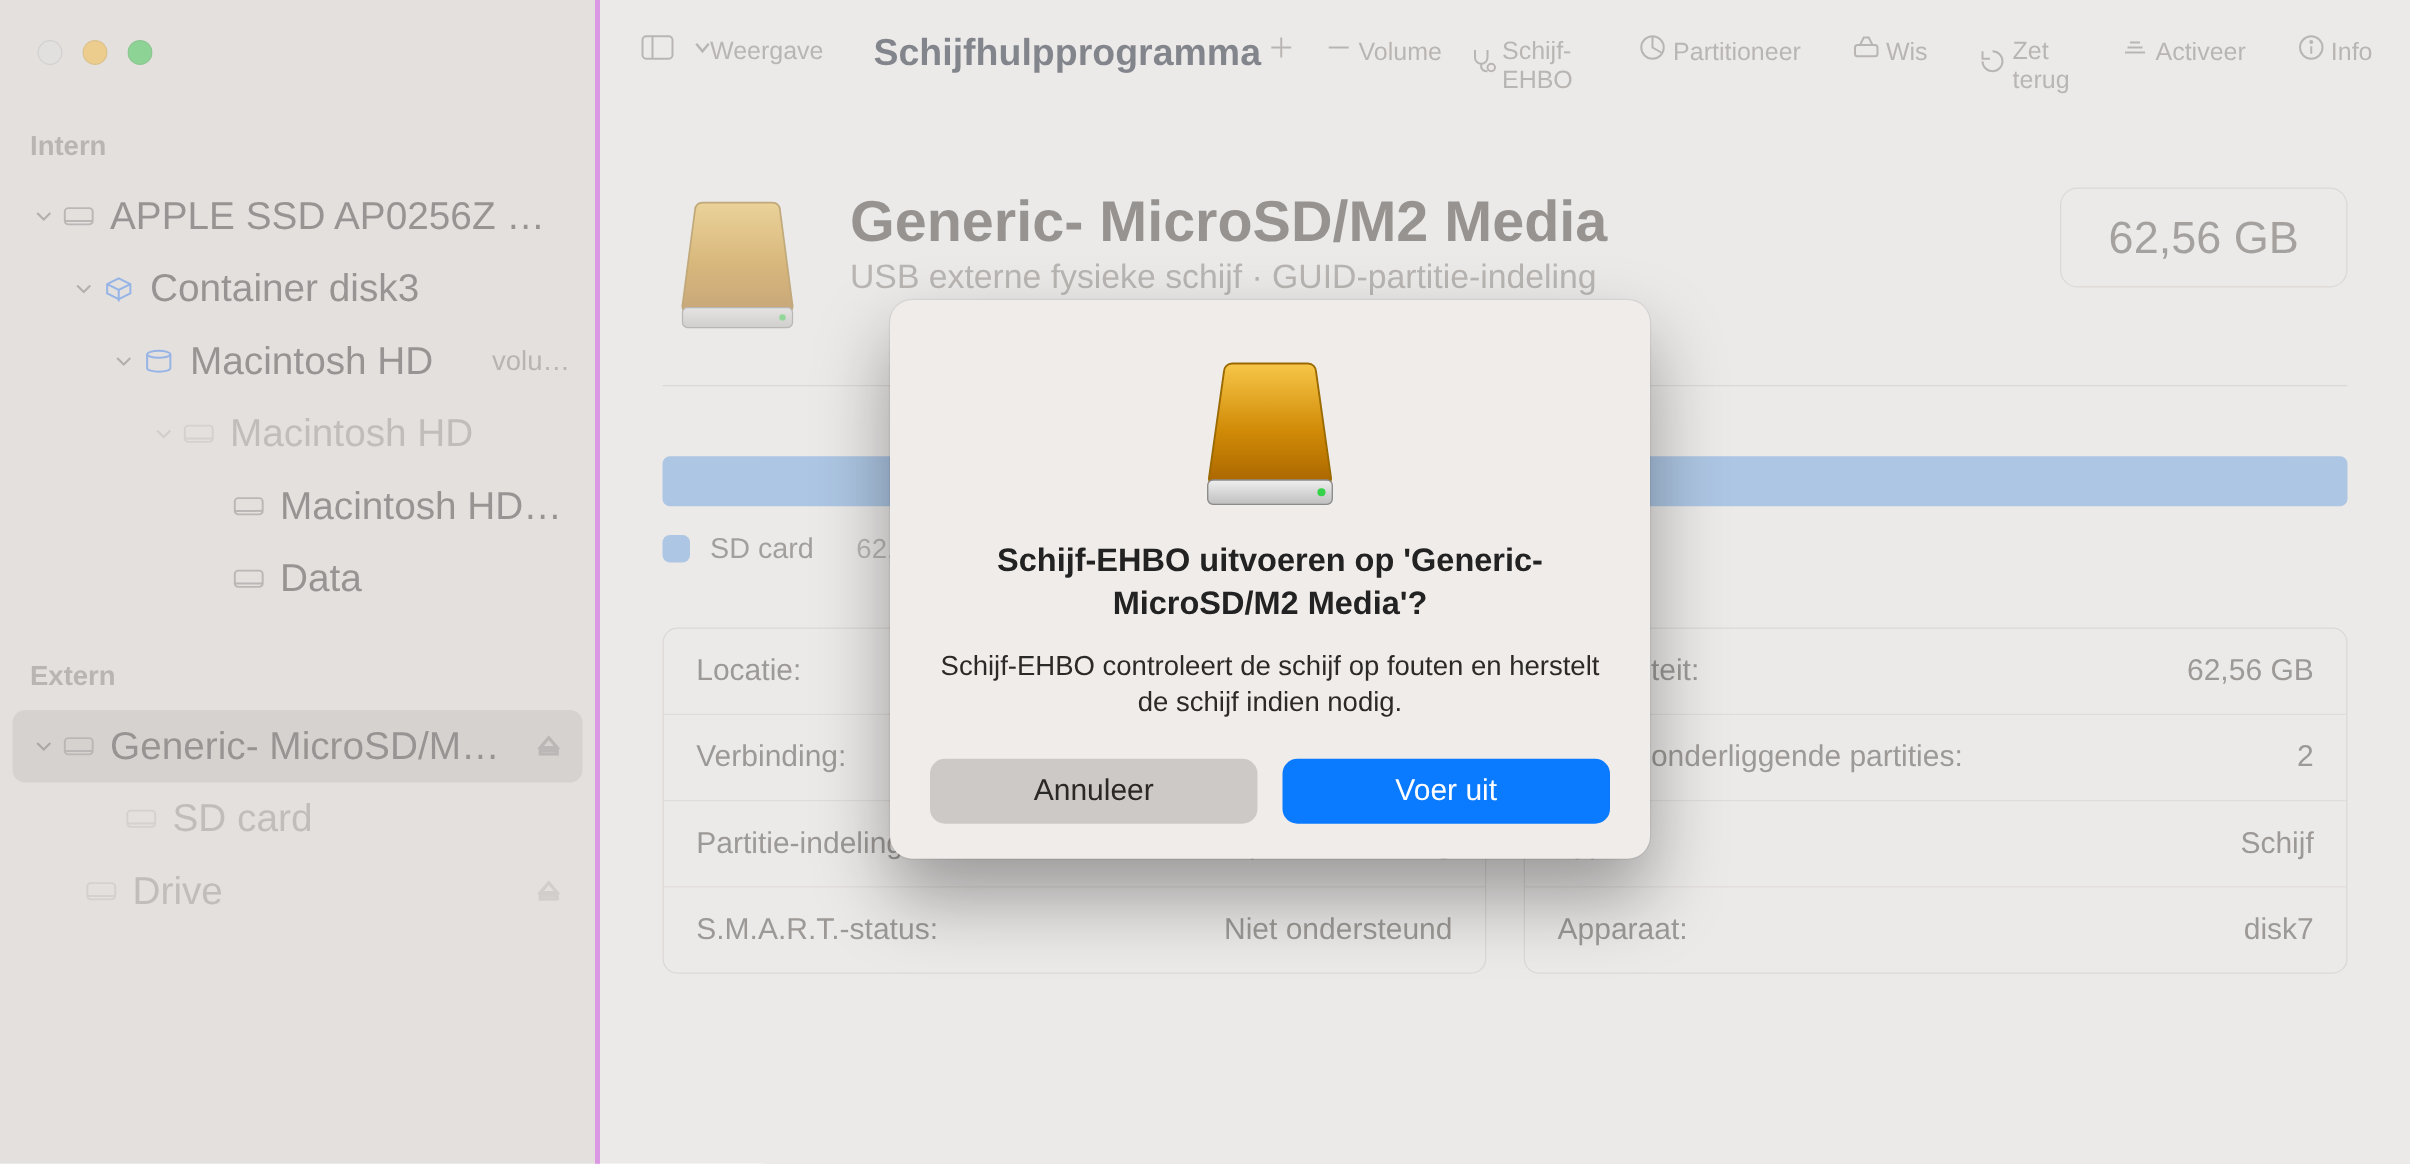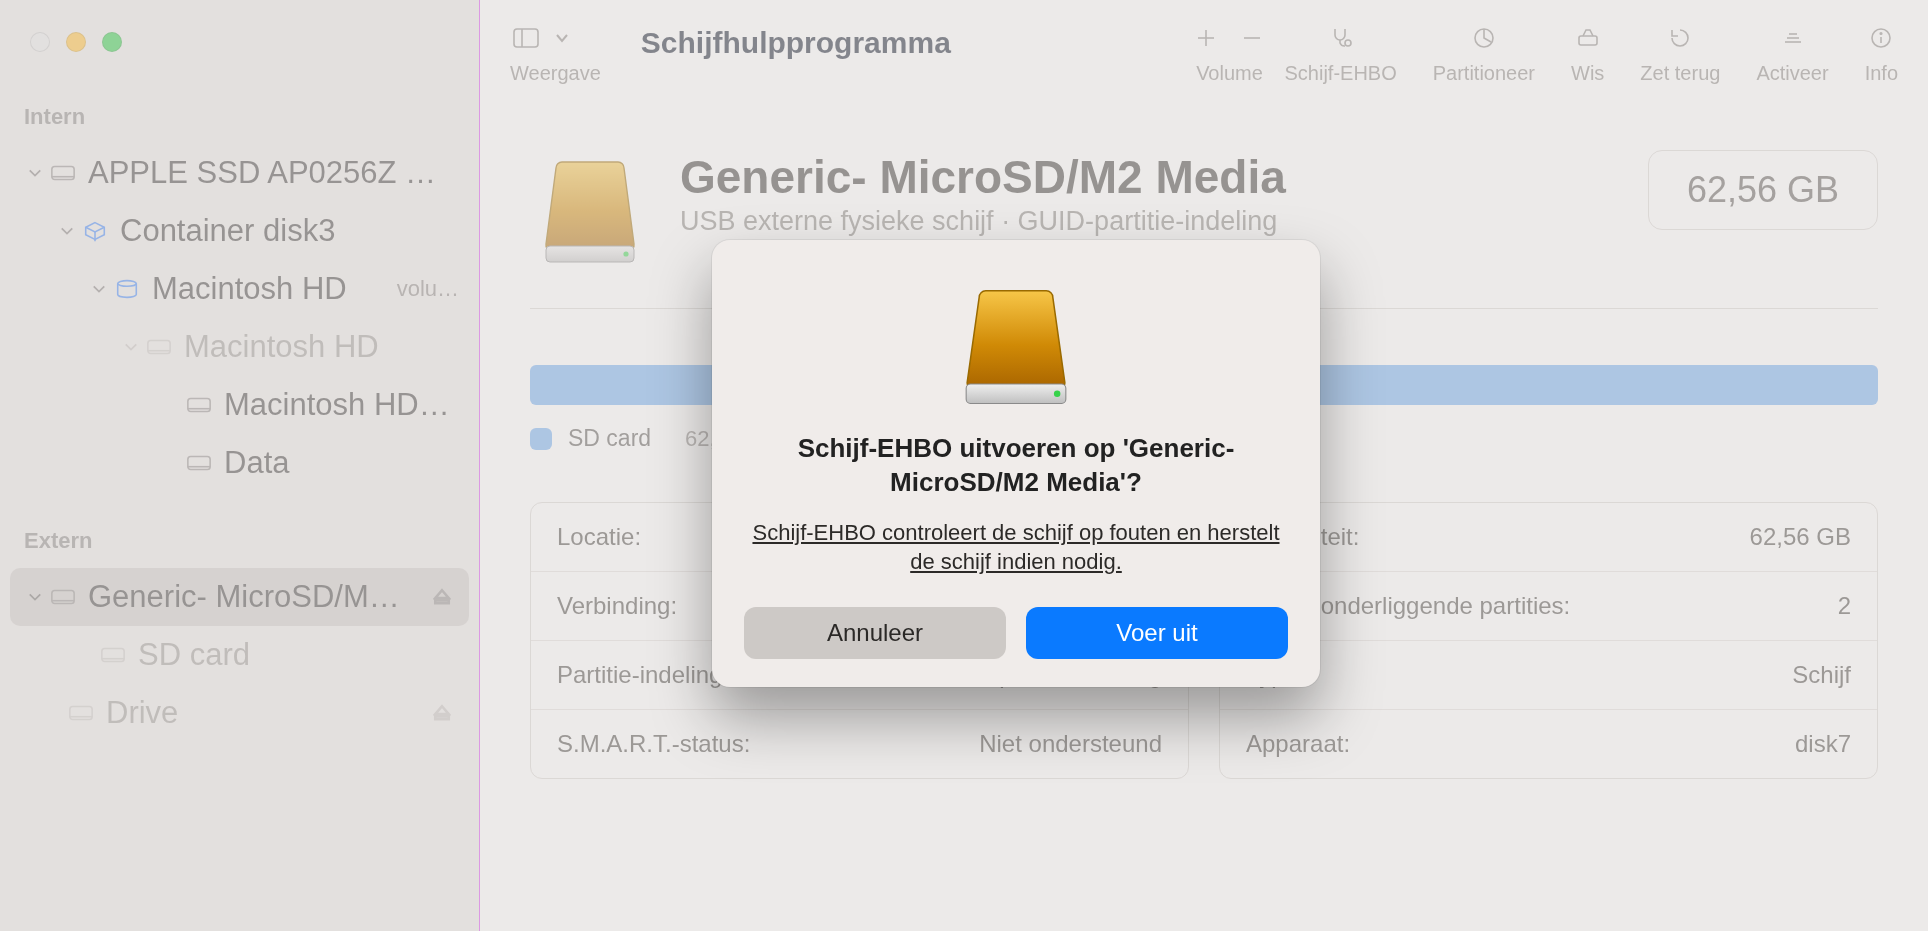--- a/index.html
+++ b/index.html
@@ -2,21 +2,21 @@
 <html><head>
 <meta charset="utf-8">
 <style>
   * { box-sizing: border-box; margin: 0; padding: 0; }
   html, body { width: 1928px; height: 931px; font-family: -apple-system, "Helvetica Neue", Arial, sans-serif; background: #fff; overflow: hidden; }
   body { position: relative; }
 
   
   .sidebar {
     position: absolute; left: 0; top: 0; width: 480px; height: 931px;
-    background: #e9e5e4; border-right: 1px solid #d946ef;
+    background: #e9e5e4; border-right: 4px solid #d946ef;
   }
   .traffic { position: absolute; top: 32px; left: 30px; display:flex; gap:16px; }
   .traffic .dot { width: 20px; height:20px; border-radius:50%; border:1px solid rgba(0,0,0,0.15); }
   .traffic .close { background:#e6e6e6; }
   .traffic .min   { background:#febc2e; }
   .traffic .zoom  { background:#28c840; }
 
   .section-header { font-size:22px; font-weight:600; color:#878483; padding: 0 24px; }
   .section-header.intern { margin-top: 104px; }
   .section-header.extern { margin-top: 36px; }
@@ -33,21 +33,21 @@
   .row .sublabel { color:#878380; font-size:22px; margin-left:6px; }
   .row.dim .label { color:#9a9693; }
   .row .eject { width:34px; display:flex; align-items:center; justify-content:center; }
   .row .eject svg { width:18px; height:18px; fill:none; stroke:#8e8a88; stroke-width:2.3; }
 
   
   .main {
     position:absolute; left:480px; top:0; right:0; height:931px; background:#fcfcfc;
   }
   .toolbar { height:100px; display:flex; align-items:flex-start; padding: 22px 30px 0 30px; }
-  .tgroup { display:flex; flex-direction:column; align-items:center; color:#888582; }
+  .tgroup { display:flex; align-items:center; color:#888582; }
   .tgroup.first { align-items:flex-start; margin-right: 40px; }
   .tgroup .icons { display:flex; gap:14px; align-items:center; height:32px; }
   .tgroup .icons .btn { width:32px; height:28px; border-radius:6px; display:flex; align-items:center; justify-content:center; }
   .tgroup .icons .btn svg { width:28px; height:24px; stroke:#888582; fill:none; stroke-width:1.6; }
   .tgroup .cap { font-size:20px; margin-top:8px; color:#888582; }
   .app-title { font-size:30px; font-weight:600; color:#0f172a; margin-top:4px; }
   .spacer { flex:1; }
 
   .content { padding: 50px 50px 0 50px; }
   .header-row { display:flex; align-items:flex-start; gap:30px; }
@@ -76,21 +76,21 @@
   .dim-overlay { position:absolute; inset:0; background:rgba(223,220,217,0.56); }
 
   
   .modal {
     position:absolute; width:608px; left:712px; top:240px;
     background:#f0ecea; border-radius:18px; box-shadow:0 30px 60px rgba(0,0,0,0.35), 0 0 0 1px rgba(0,0,0,0.06);
     padding: 40px 32px 28px 32px; text-align:center;
   }
   .modal .micon { display:flex; justify-content:center; margin-bottom:22px; }
   .modal h2 { font-size:26px; font-weight:700; color:#222; line-height:1.3; }
-  .modal p  { font-size:22px; color:#2c2a28; margin-top:18px; line-height:1.35;text-decoration:underline; }
+  .modal p  { font-size:22px; color:#2c2a28; margin-top:18px; line-height:1.35; }
   .modal .btns { display:flex; gap:20px; margin-top:30px; }
   .modal button { flex:1; height:52px; border-radius:12px; font-size:24px; border:none; cursor:pointer; }
   .modal .cancel { background:#cdc9c6; color:#2b2927; }
   .modal .run    { background:#0a7aff; color:#fff; font-weight:500; }
 
   
   .drive-body { fill:url(#gold); stroke:#9a6a00; stroke-width:1.4; }
 </style>
 </head>
 <body>

